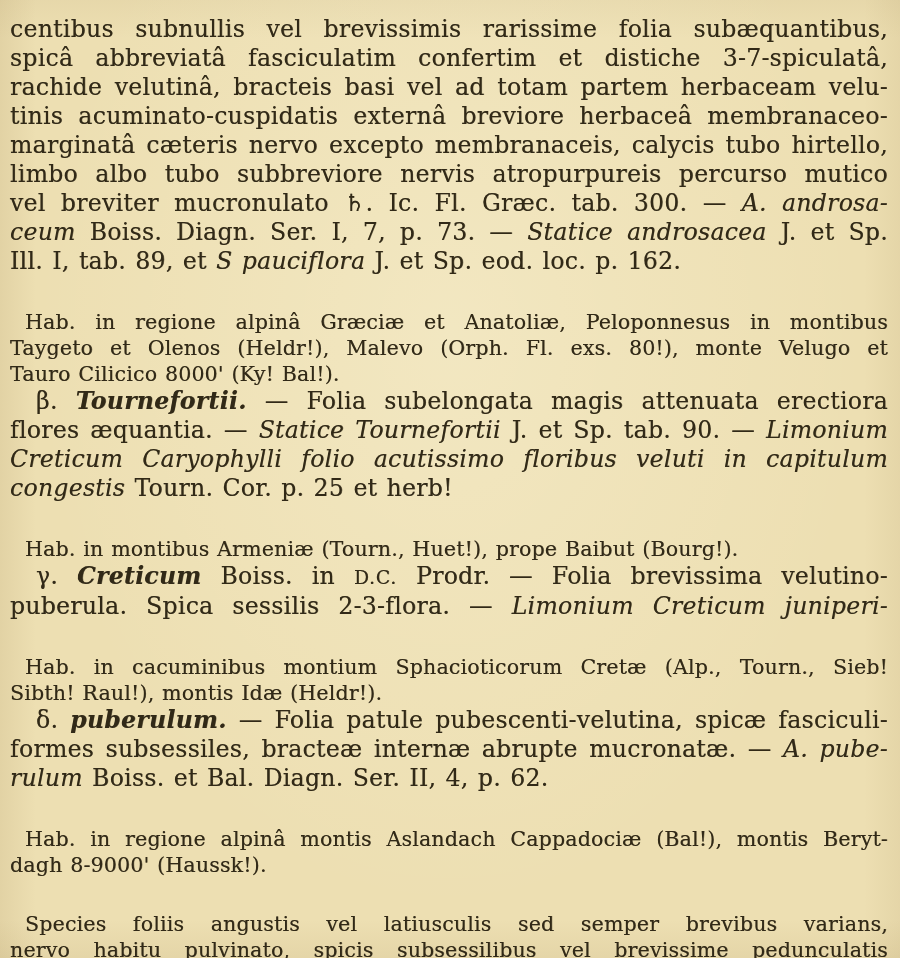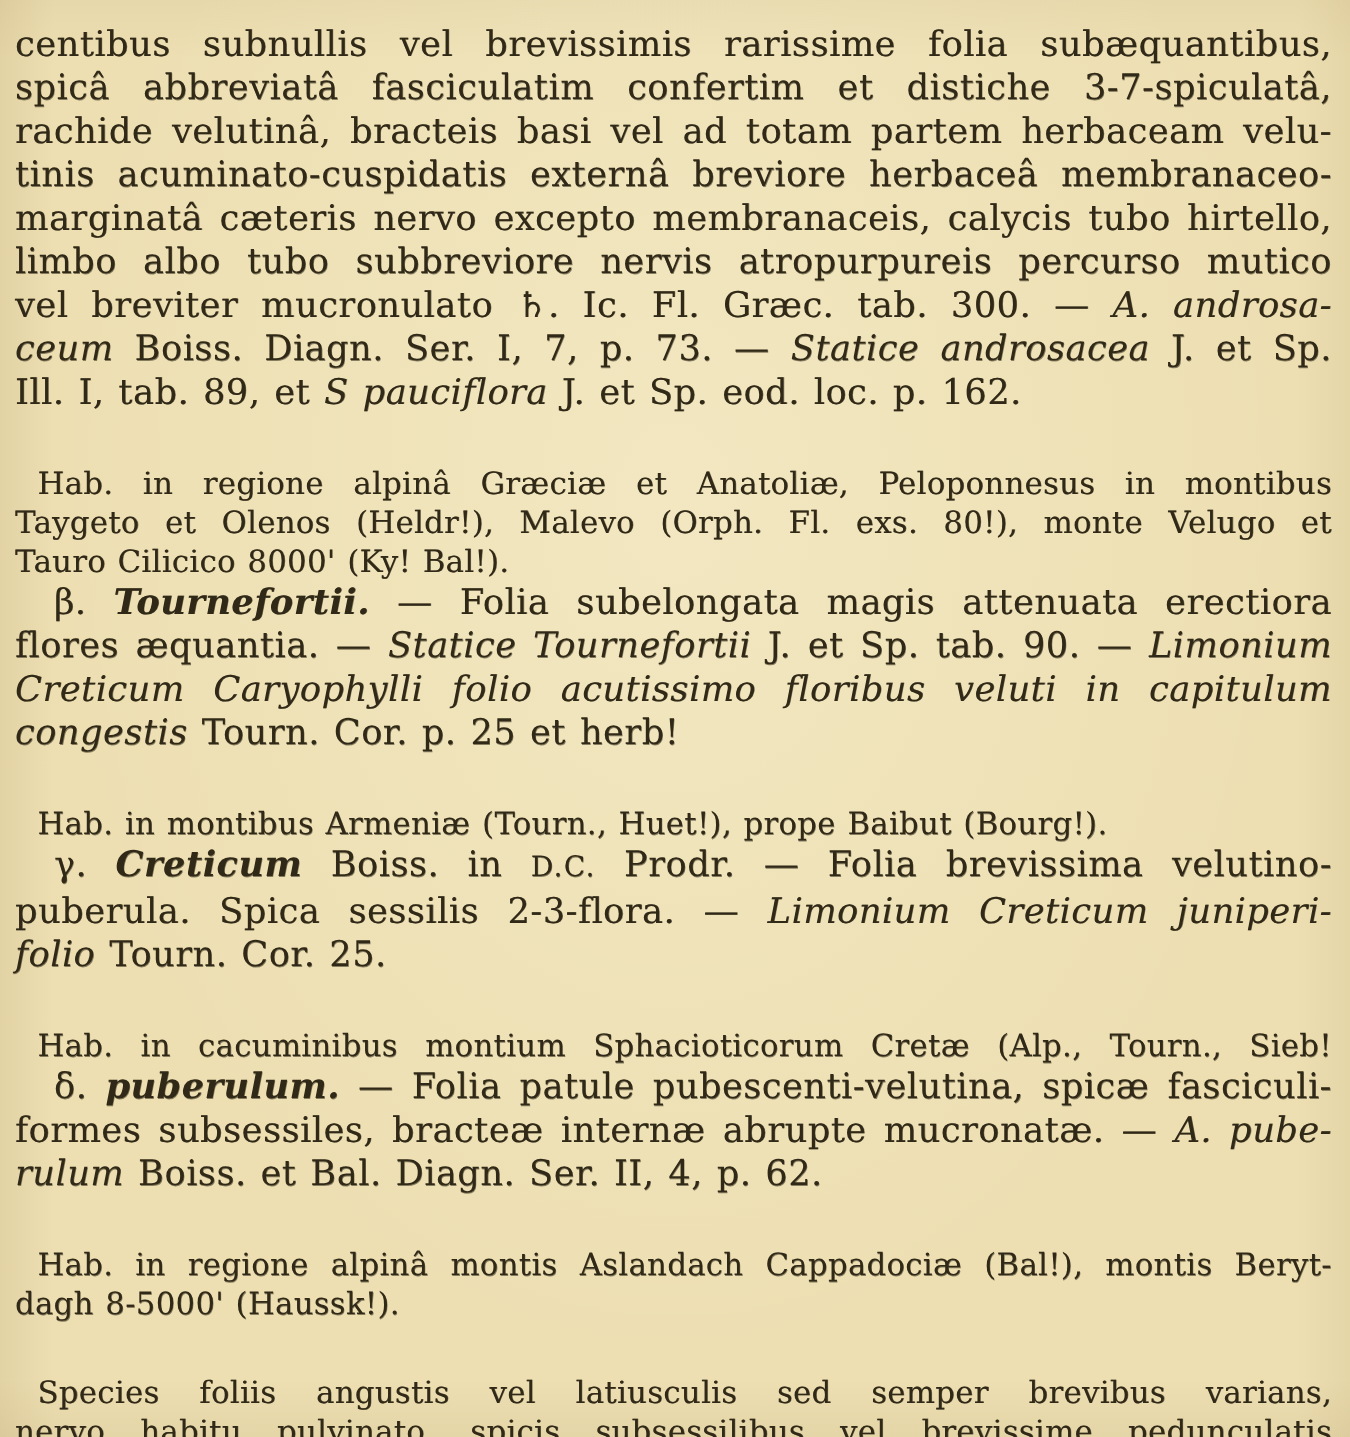--- a/index.html
+++ b/index.html
@@ -63,32 +63,32 @@
       <div class="line"><span class="seg-r">flores æquantia. — </span><span class="seg-i">Statice Tournefortii</span><span class="seg-r"> J. et Sp. tab. 90. — </span><span class="seg-i">Limonium</span></div>
       <div class="line"><span class="seg-i">Creticum Caryophylli folio acutissimo floribus veluti in capitulum</span></div>
       <div class="line last"><span class="seg-i">congestis</span><span class="seg-r"> Tourn. Cor. p. 25 et herb!</span></div>
     </div>
     <div class="para p-small">
       <div class="line last indent"><span class="seg-r">Hab. in montibus Armeniæ (Tourn., Huet!), prope Baibut (Bourg!).</span></div>
     </div>
     <div class="para p-main">
       <div class="line indent"><span class="seg-r">γ. </span><span class="seg-bi">Creticum</span><span class="seg-r"> Boiss. in </span><span class="seg-sc">D.C.</span><span class="seg-r"> Prodr. — Folia brevissima velutino-</span></div>
       <div class="line"><span class="seg-r">puberula. Spica sessilis 2-3-flora. — </span><span class="seg-i">Limonium Creticum juniperi-</span></div>
-      <div class="line last"><span class="seg-i">folio</span><span class="seg-r"> Tourn. Cor. 25.</span></div>
     </div>
     <div class="para p-small">
       <div class="line indent"><span class="seg-r">Hab. in cacuminibus montium Sphacioticorum Cretæ (Alp., Tourn., Sieb!</span></div>
+      <div class="line last"><span class="seg-r">Sibth! Raul!), montis Idæ (Heldr!).</span></div>
     </div>
     <div class="para p-main">
       <div class="line indent"><span class="seg-r">δ. </span><span class="seg-bi">puberulum.</span><span class="seg-r"> — Folia patule pubescenti-velutina, spicæ fasciculi-</span></div>
       <div class="line"><span class="seg-r">formes subsessiles, bracteæ internæ abrupte mucronatæ. — </span><span class="seg-i">A. pube-</span></div>
       <div class="line last"><span class="seg-i">rulum</span><span class="seg-r"> Boiss. et Bal. Diagn. Ser. II, 4, p. 62.</span></div>
     </div>
     <div class="para p-small">
       <div class="line indent"><span class="seg-r">Hab. in regione alpinâ montis Aslandach Cappadociæ (Bal!), montis Beryt-</span></div>
-      <div class="line last"><span class="seg-r">dagh 8-5000' (Haussk!).</span></div>
+      <div class="line last"><span class="seg-r">dagh 8-9000' (Haussk!).</span></div>
     </div>
     <div class="para p-small">
       <div class="line indent"><span class="seg-r">Species foliis angustis vel latiusculis sed semper brevibus varians,</span></div>
       <div class="line"><span class="seg-r">nervo habitu pulvinato, spicis subsessilibus vel brevissime pedunculatis</span></div>
       <div class="line last"><span class="seg-r">paucifloris angustis fasciculiformibus recognoscenda.</span></div>
     </div>
   </div>
 
 </body></html>

